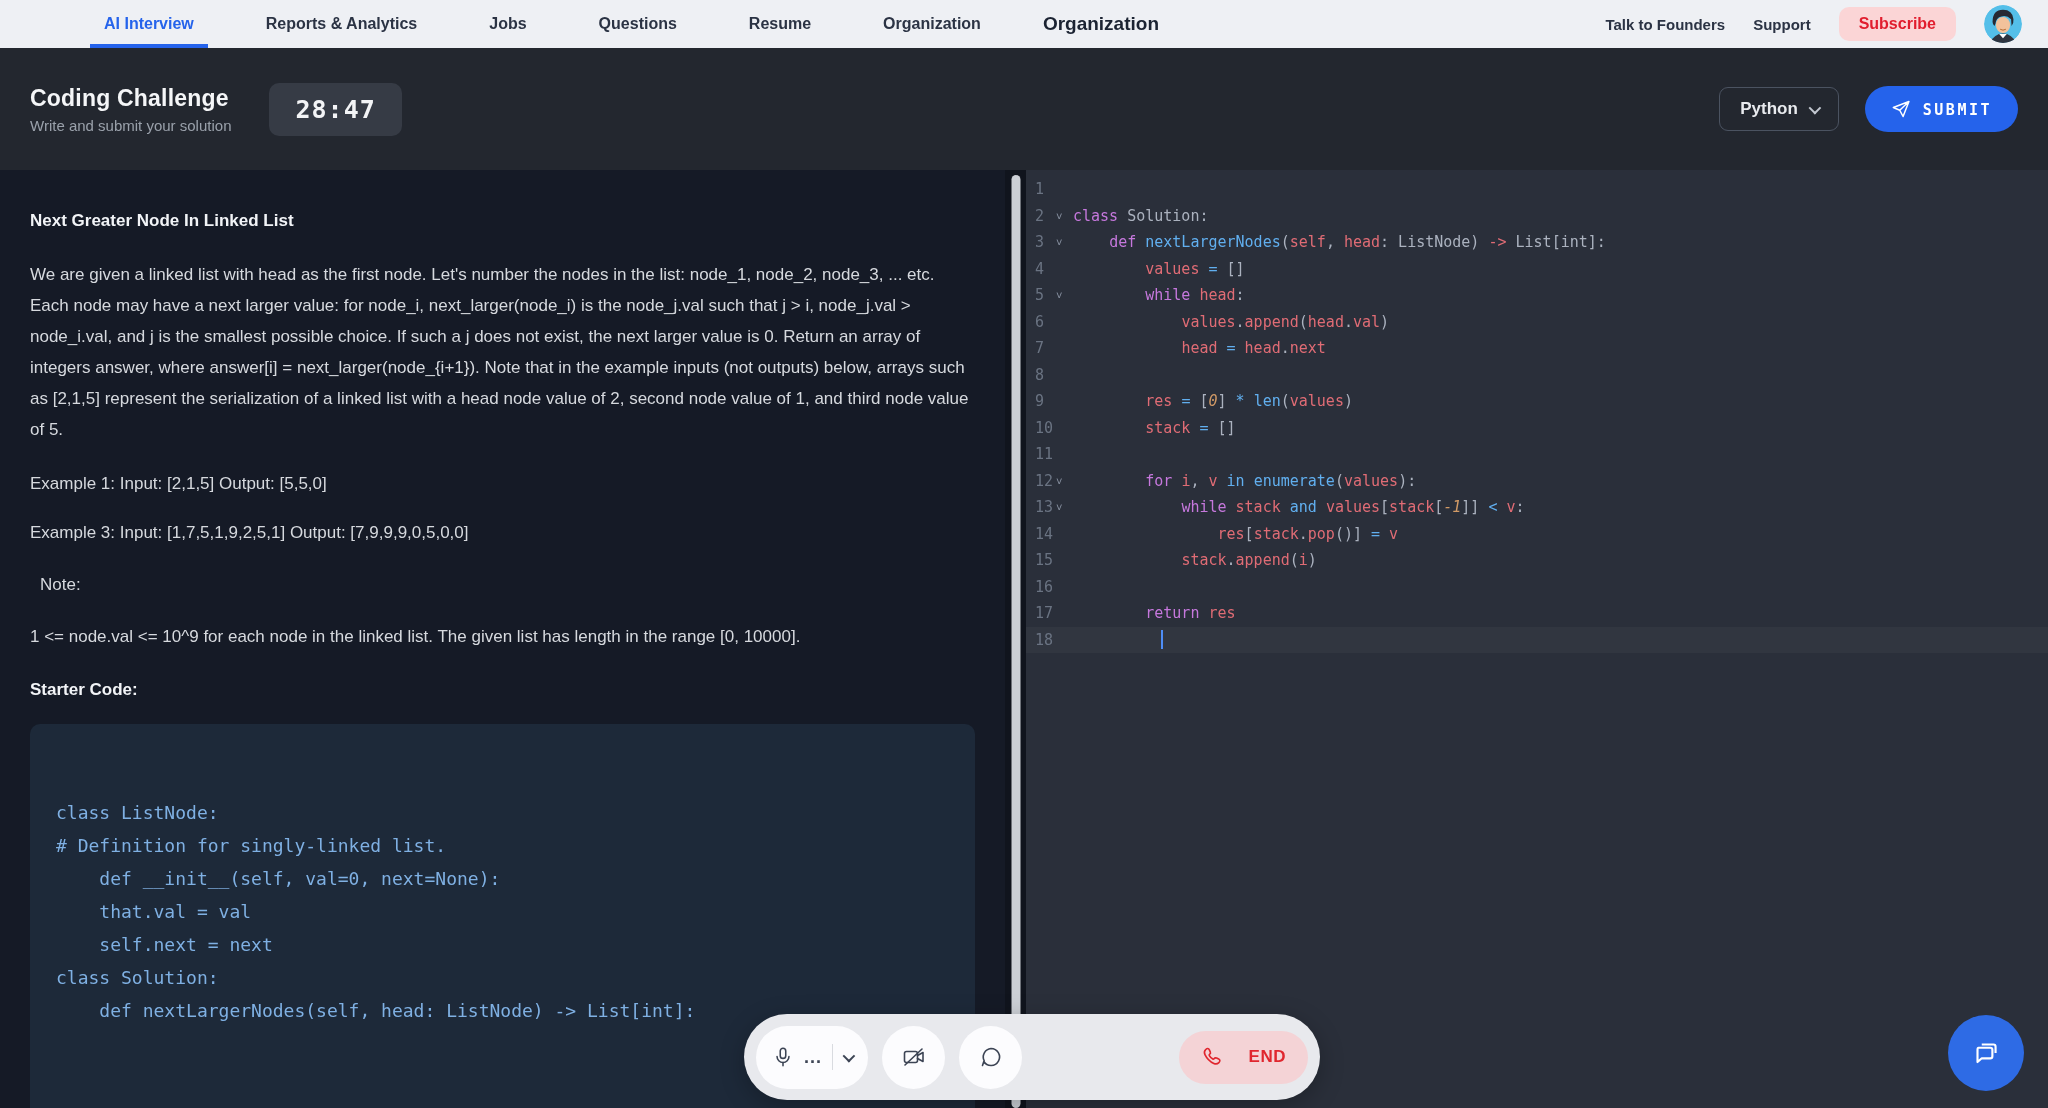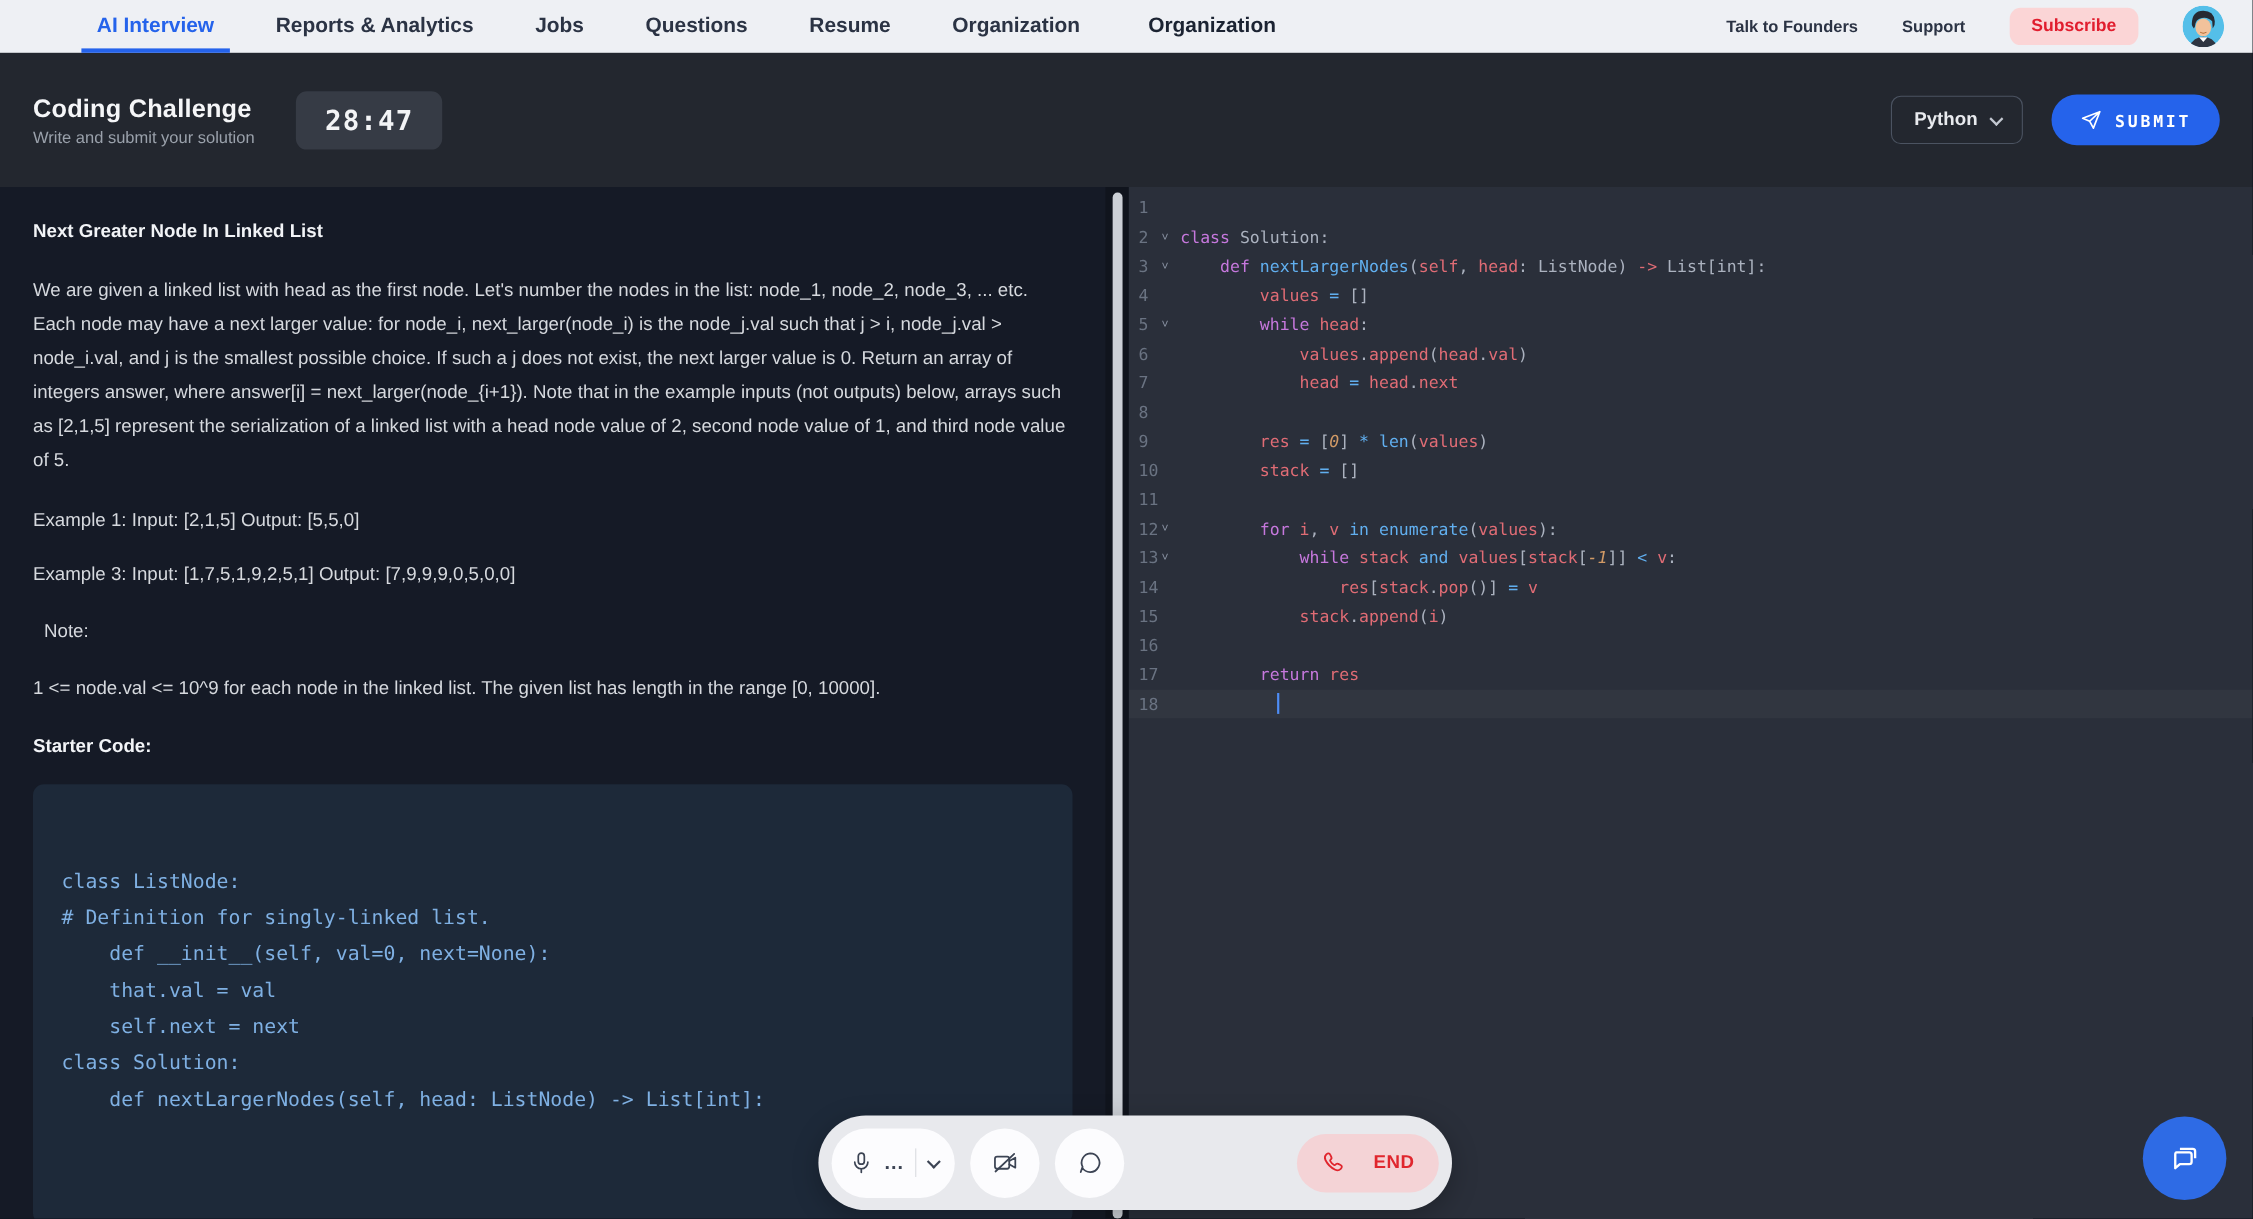--- a/index.html
+++ b/index.html
@@ -3,43 +3,43 @@
 <meta charset="utf-8">
 <style>
   * { margin:0; padding:0; box-sizing:border-box; }
   html,body { background:#0d1016; }
   body { font-family:"Liberation Sans", sans-serif; }
   .app { position:relative; width:2048px; height:1108px; overflow:hidden; background:#141925; }
 
   
   .nav { height:48px; background:#eef0f4; display:flex; align-items:stretch; padding:0 26px 0 88px; position:relative; }
   .nav-left { display:flex; align-items:stretch; gap:56px; }
-  .nav-item { display:flex; align-items:center; font-size:19px; font-weight:600; color:#2b3344; cursor:pointer; position:relative; white-space:nowrap; }
+  .nav-item { display:flex; align-items:center; font-size:16px; font-weight:600; color:#2b3344; cursor:pointer; position:relative; white-space:nowrap;margin-left:16px; }
   .nav-item.active { color:#2563eb; font-weight:700; }
   .nav-item.active::after { content:""; position:absolute; left:-14px; right:-14px; bottom:0; height:4px; background:#2563eb; }
   .nav-page-title { display:flex; align-items:center; margin-left:62px; font-size:19px; font-weight:700; color:#1b2332; }
-  .nav-right { margin-left:auto; display:flex; align-items:center; gap:40px; }
+  .nav-right { margin-left:auto; display:flex; align-items:center; gap:28px; }
   .nav-link { font-size:15px; font-weight:600; color:#2b3344; cursor:pointer; white-space:nowrap; }
   .subscribe-btn { background:#fbd5d6; color:#e11d2e; font-size:16px; font-weight:700; border:none; border-radius:10px; padding:8px 20px; cursor:pointer; font-family:inherit; }
   .avatar { width:38px; height:38px; border-radius:50%; overflow:hidden; cursor:pointer; flex:0 0 auto; }
 
   
   .header { height:122px; background:#23272f; display:flex; align-items:center; padding:0 30px; }
   .header-titles .title { color:#f5f6f8; font-size:23px; font-weight:700; letter-spacing:.2px; }
   .header-titles .subtitle { color:#9aa1ab; font-size:15px; margin-top:5px; }
   .timer { margin-left:38px; background:#363b45; border-radius:10px; padding:12px 26px; color:#f3f4f6; font-family:"DejaVu Sans Mono", monospace; font-size:25px; font-weight:700; letter-spacing:1px; }
   .header-actions { margin-left:auto; display:flex; align-items:center; gap:26px; }
   .lang-select { display:flex; align-items:center; gap:11px; border:1px solid #4b5361; border-radius:9px; padding:11px 20px; color:#e8eaee; font-size:17px; font-weight:600; cursor:pointer; background:transparent; }
   .chev { display:inline-block; width:9px; height:9px; border-right:2px solid #c3c8d1; border-bottom:2px solid #c3c8d1; transform:rotate(45deg) translateY(-2px); }
   .submit-btn { display:flex; align-items:flex-end; gap:12px; background:#2563eb; border:none; border-radius:999px; padding:13px 26px; color:#fff; font-size:15px; font-weight:700; letter-spacing:2.5px; cursor:pointer; font-family:"DejaVu Sans Mono", monospace; }
 
   
   .main { display:flex; height:938px; }
   .problem-panel { width:1005px; background:#151a26; color:#d6d9de; padding:30px 30px 0 30px; overflow:hidden; }
-  .problem-title { color:#f2f4f7; font-size:17px; font-weight:700; margin-bottom:28px; }
+  .problem-title { color:#f2f4f7; font-size:17px; font-weight:700; margin-bottom:28px;margin-top:11px; }
   .problem-desc { font-size:17px; line-height:31px; color:#d6d9de; }
   .example-line { font-size:17px; color:#d6d9de; margin-top:29px; }
   .note-line { font-size:17px; color:#d6d9de; margin-top:32px; padding-left:10px; }
   .constraint-line { font-size:17px; color:#d6d9de; margin-top:32px; }
   .starter-label { font-size:17px; font-weight:700; color:#f2f4f7; margin-top:33px; }
   .starter-block { margin-top:24px; background:#1d2939; border-radius:10px; padding:72px 26px 60px 26px; height:400px; }
   .starter-line { font-family:"DejaVu Sans Mono", monospace; font-size:18px; line-height:33px; color:#7fb0e3; white-space:pre; }
 
   .divider { width:21px; background:#10141d; position:relative; }
   .divider-handle { position:absolute; left:50%; transform:translateX(-50%); top:5px; bottom:0; width:9px; background:#ccd0d6; border-radius:6px; cursor:col-resize; }

